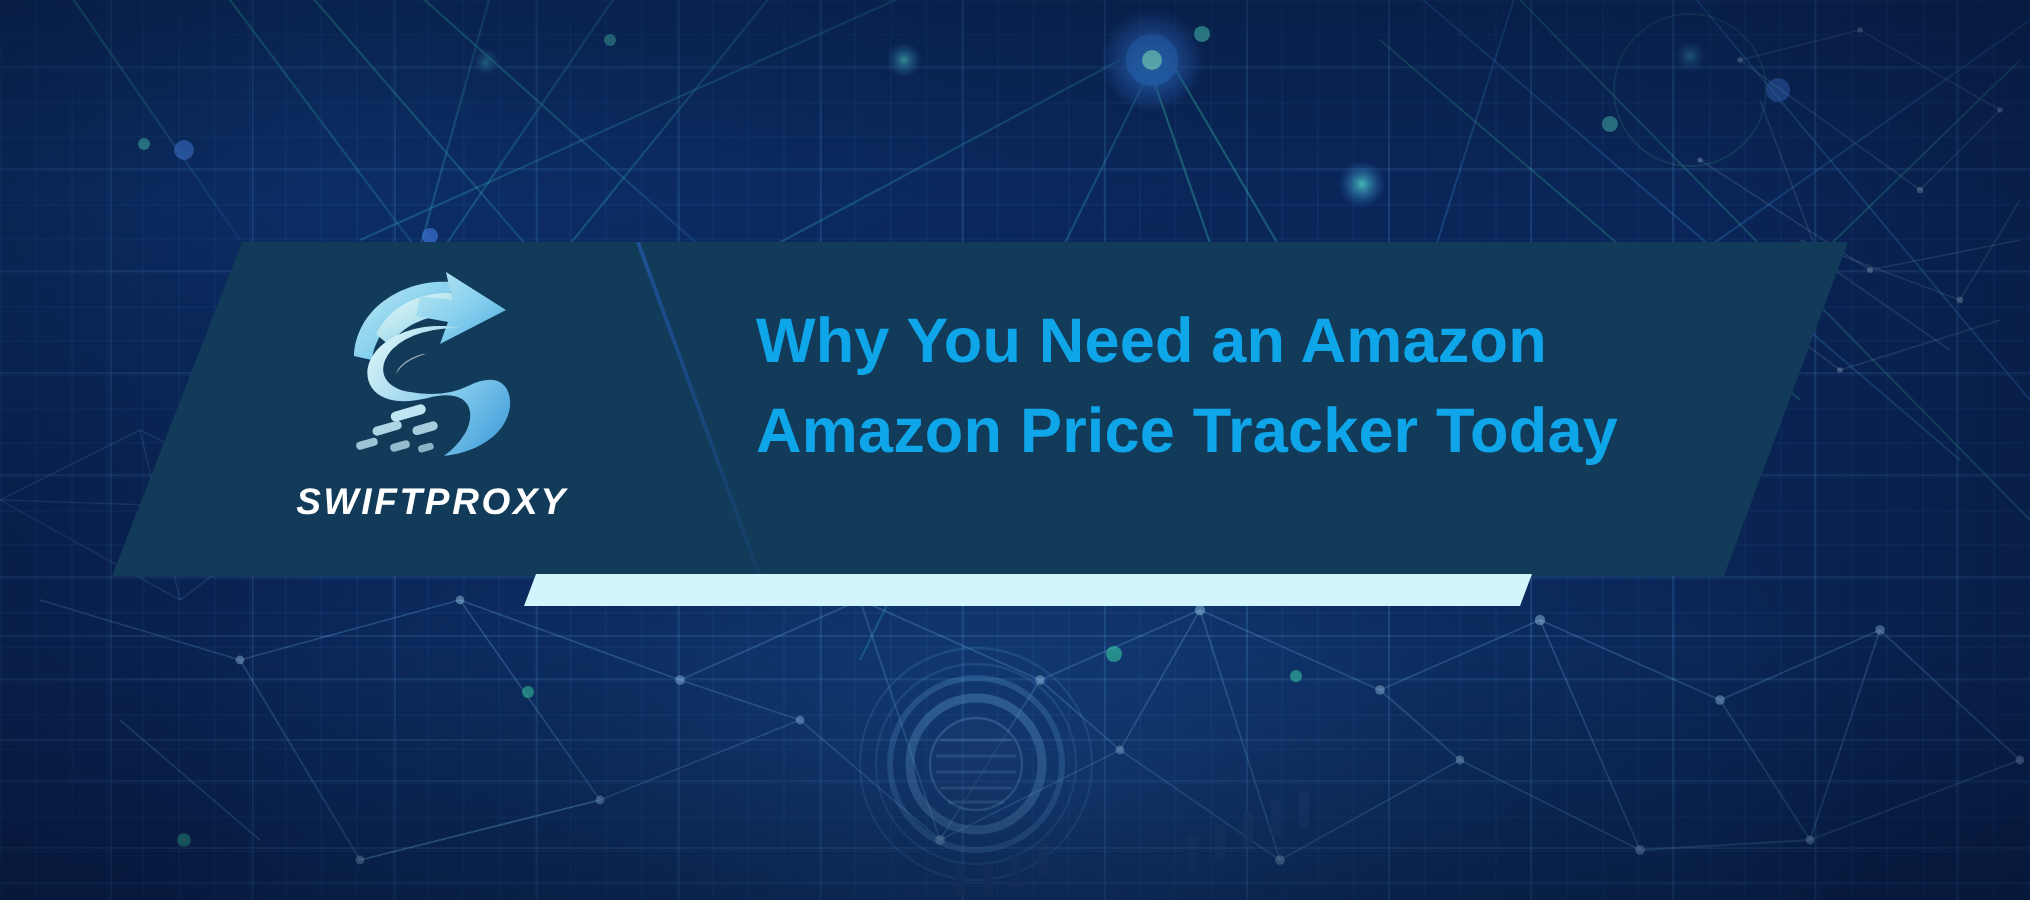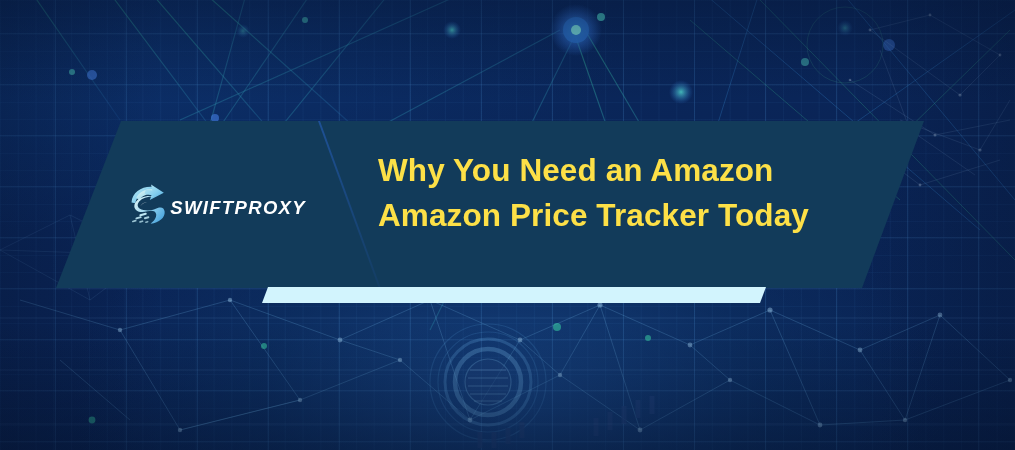--- a/index.html
+++ b/index.html
@@ -91,21 +91,21 @@
   }
 
   
   .logo-block {
     position: absolute;
     left: 126px;
     top: 134px;
     width: 180px;
     height: 142px;
     display: flex;
-    flex-direction: row;
+    flex-direction: column;
     align-items: center;
     justify-content: flex-start;
   }
   .logo-mark { width: 104px; height: 100px; display: block; }
   .logo-word {
     margin-top: 6px;
     color: #ffffff;
     font-size: 18.5px;
     font-weight: bold;
     font-style: italic;
@@ -113,21 +113,21 @@
     white-space: nowrap;
     font-family: "Liberation Sans", sans-serif;
   }
 
   
   .headline {
     position: absolute;
     left: 378px;
     top: 148px;
     width: 520px;
-    color: #fde047;
+    color: #0ea5e9;
     font-size: 31.5px;
     font-weight: bold;
     line-height: 1.42;
     letter-spacing: 0.1px;
     font-family: "Liberation Sans", sans-serif;
   }
   .headline .ln { display: block; white-space: nowrap; }
 </style>
 </head>
 <body>

